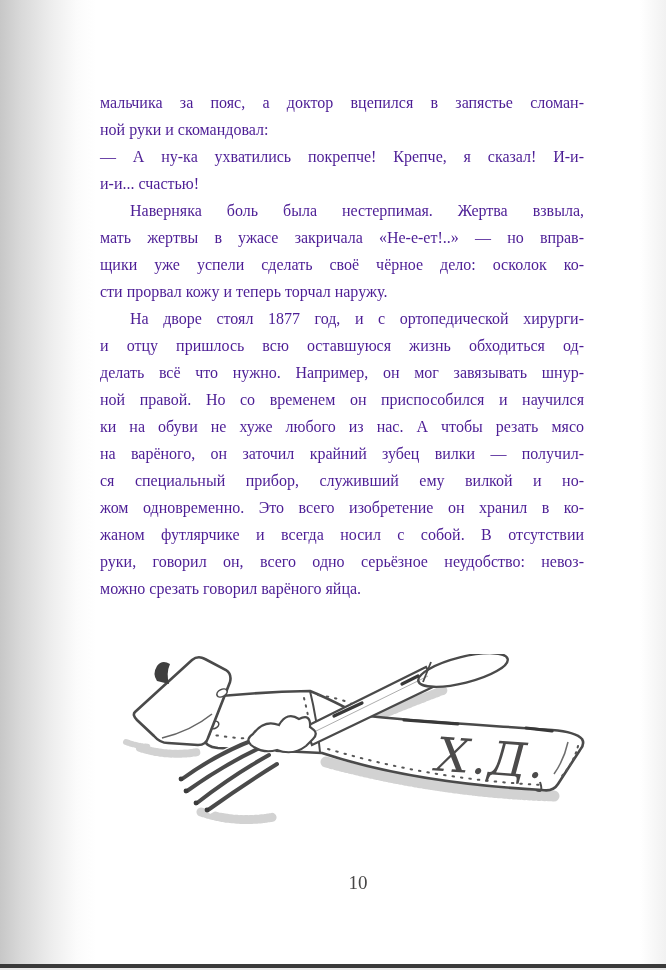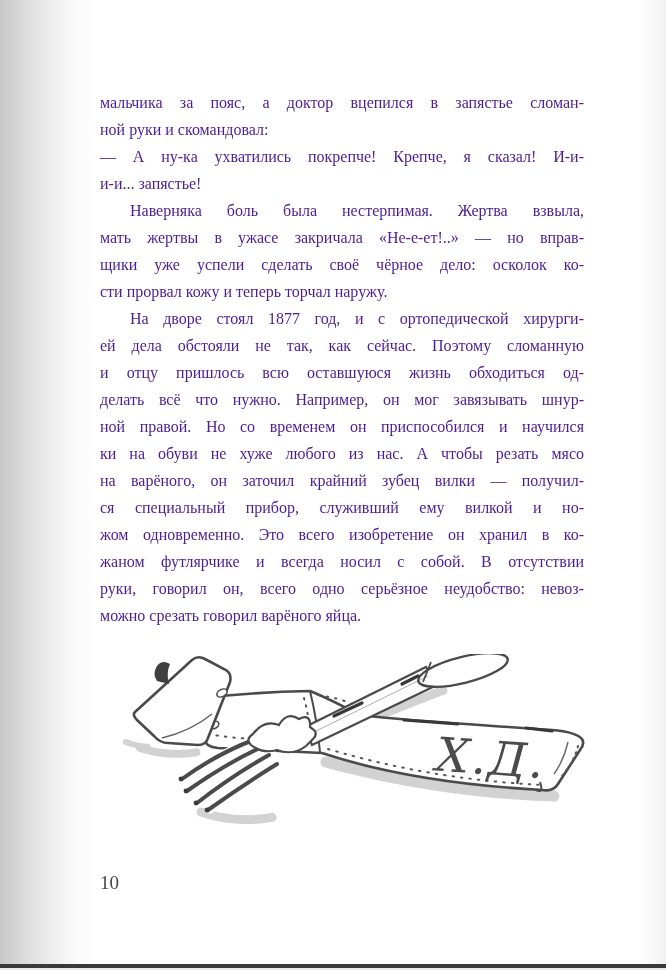--- a/index.html
+++ b/index.html
@@ -24,41 +24,40 @@
   }
   .text-block{
     position:absolute;left:100px;top:89px;width:484px;
     font-size:16px;line-height:27px;color:#4c1d95;
   }
   .l{height:27px;text-align:justify;text-align-last:justify;}
   .l.e{text-align-last:left;}
   .l.ind{text-indent:30px;}
   .pagenum{
     position:absolute;top:872px;left:100px;width:516px;
-    font-size:19px;color:#474646;
+    text-align:center;font-size:19px;color:#474646;
   }
   .sketch{position:absolute;left:106px;top:654px;}
 </style>
 </head>
 <body>
 
 <div class="shadow-left"></div>
 <div class="shadow-right"></div>
 
 <div class="text-block">
   <div class="l">мальчика за пояс, а доктор вцепился в запястье сломан-</div>
   <div class="l e">ной руки и скомандовал:</div>
   <div class="l">— А ну-ка ухватились покрепче! Крепче, я сказал! И-и-</div>
-  <div class="l e">и-и... запястье!</div>
+  <div class="l e">и-и... счастью!</div>
   <div class="l ind">Наверняка боль была нестерпимая. Жертва взвыла,</div>
   <div class="l">мать жертвы в ужасе закричала «Не-е-ет!..» — но вправ-</div>
   <div class="l">щики уже успели сделать своё чёрное дело: осколок ко-</div>
   <div class="l e">сти прорвал кожу и теперь торчал наружу.</div>
   <div class="l ind">На дворе стоял 1877 год, и с ортопедической хирурги-</div>
-  <div class="l">ей дела обстояли не так, как сейчас. Поэтому сломанную</div>
   <div class="l">и отцу пришлось всю оставшуюся жизнь обходиться од-</div>
   <div class="l">делать всё что нужно. Например, он мог завязывать шнур-</div>
   <div class="l">ной правой. Но со временем он приспособился и научился</div>
   <div class="l">ки на обуви не хуже любого из нас. А чтобы резать мясо</div>
   <div class="l">на варёного, он заточил крайний зубец вилки — получил-</div>
   <div class="l">ся специальный прибор, служивший ему вилкой и но-</div>
   <div class="l">жом одновременно. Это всего изобретение он хранил в ко-</div>
   <div class="l">жаном футлярчике и всегда носил с собой. В отсутствии</div>
   <div class="l">руки, говорил он, всего одно серьёзное неудобство: невоз-</div>
   <div class="l e">можно срезать говорил варёного яйца.</div>

